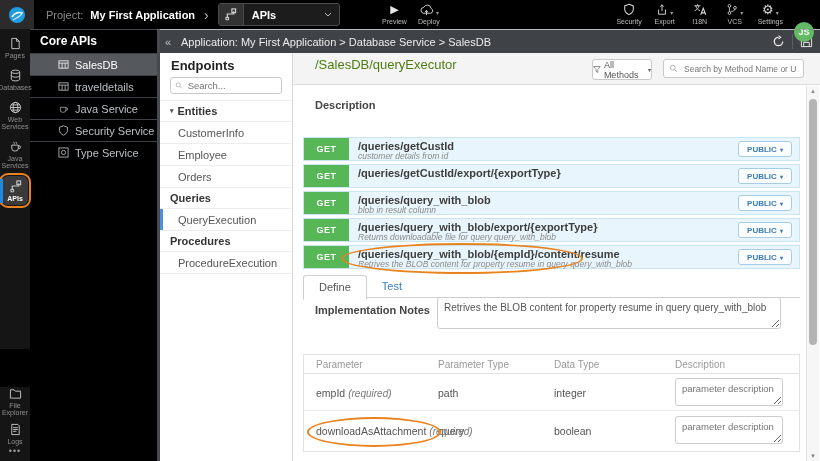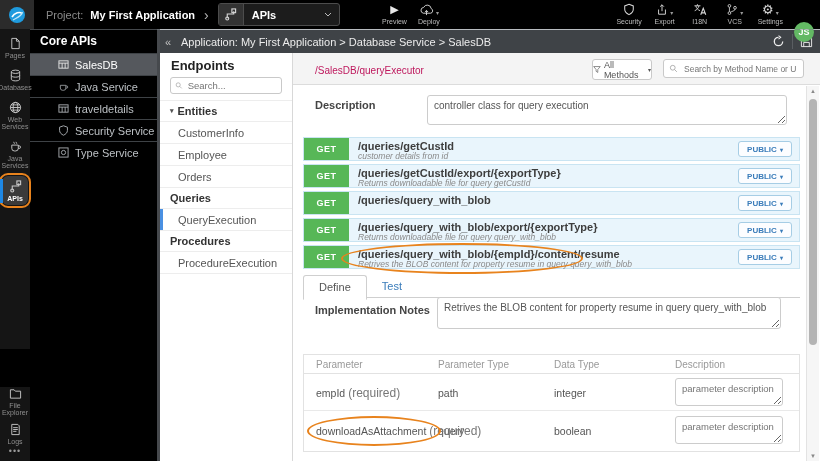--- a/index.html
+++ b/index.html
@@ -79,21 +79,21 @@
   .sec{font-size:11px;font-weight:bold;color:#333;padding:4px 0 4px 10px;border-bottom:1px solid #ededed;
        display:flex;align-items:center;gap:4px}
   .sec.first{border-top:1px solid #ededed}
   .caret{font-size:7px;color:#555}
   .epi{position:relative;font-size:11px;color:#555;padding:4.5px 0 4.5px 18px;border-bottom:1px solid #ededed;cursor:pointer}
   .epi.selected::before{content:"";position:absolute;left:0;top:0;width:3px;height:100%;background:#4a90e2}
 
   
   .maintitle{position:absolute;left:293px;top:53px;width:527px;height:31px;background:#f4f4f4;
              border-bottom:1px solid #dcdcdc;z-index:2}
-  .page-title{position:absolute;left:22px;top:12px;font-size:10px;color:#be185d}
+  .page-title{position:absolute;left:22px;top:4px;font-size:13px;color:#4d7c0f}
   .methods-dd{position:absolute;left:299px;top:6px;width:58px;height:19px;background:#fff;
               border:1px solid #c9c9c9;border-radius:3px;display:flex;align-items:center;
               justify-content:center;gap:3px;font-size:9px;color:#555;cursor:pointer}
   .url-search{position:absolute;left:370px;top:6px;width:141px;height:19px;background:#fff;
               border:1px solid #c9c9c9;border-radius:3px;display:flex;align-items:center;
               padding:0 5px;gap:4px;color:#999;box-sizing:border-box}
   .url-search input{border:none;outline:none;flex:1;font-size:8.5px;color:#666;
                     font-family:"Liberation Sans",sans-serif}
 
   
@@ -122,21 +122,21 @@
               border-radius:3px 3px 0 0;color:#555;margin-bottom:-1px}
   .impl-ta{position:absolute;left:144px;top:213px;width:344px;height:32px}
   .rp-title{position:absolute;left:22px;top:251px;font-size:13px;font-weight:bold;color:#333}
   .rp-table{position:absolute;left:10px;top:270px;width:497px;border:1px solid #e2e2e2;box-sizing:border-box}
   .rp-head{display:grid;grid-template-columns:122px 116px 121px 1fr;padding-left:12px;height:18px;
            align-items:center;border-bottom:1px solid #e2e2e2;color:#999;font-size:10px}
   .rp-row{display:grid;grid-template-columns:122px 116px 121px 1fr;padding-left:12px;align-items:center;
           font-size:10.5px;color:#555}
   .rp-row + .rp-row{border-top:1px solid #e9e9e9}
   .rp-row .pname-c{position:relative;display:inline-block}
-  .req{font-size:12px;color:#777;margin-left:3px}
+  .req{font-style:italic;font-size:10px;color:#777;margin-left:3px}
   .rp-ta{width:108px;height:28px;margin:4px 0;font-size:9.5px}
   .r1{height:36px}.r2{height:40px}
 
   
   .vscroll{position:absolute;left:806px;top:86px;width:13px;height:375px;background:#f6f6f6;
            border-left:1px solid #e3e3e3;z-index:4;box-sizing:border-box}
   .vs-up{position:absolute;top:2px;left:0;width:12px;text-align:center;font-size:6px;color:#888;cursor:pointer}
   .vs-thumb{position:absolute;left:2px;top:13px;width:8px;height:246px;background:#b4b4b4;border-radius:4px;cursor:pointer}
   .vs-down{position:absolute;bottom:2px;left:0;width:12px;text-align:center;font-size:6px;color:#888;cursor:pointer}
 
@@ -310,35 +310,35 @@
       <span class="aico">
           <svg width="11" height="11" viewBox="0 0 12 12">
             <rect x="1" y="2" width="10" height="8" fill="none" stroke="currentColor"></rect>
             <path d="M1 4.5h10M4.5 4.5V10M7.8 4.5V10" stroke="currentColor" fill="none"></path>
           </svg>
         </span>
       <span>SalesDB</span>
     </div>
     <div class="api-item">
       <span class="aico">
+          <svg width="11" height="11" viewBox="0 0 12 12">
+            <rect x="1" y="2" width="10" height="8" fill="none" stroke="currentColor"></rect>
+            <path d="M1 4.5h10M4.5 4.5V10M7.8 4.5V10" stroke="currentColor" fill="none"></path>
+          </svg>
+        </span>
+      <span>traveldetails</span>
+    </div>
+    <div class="api-item">
+      <span class="aico">
           <svg width="11" height="11" viewBox="0 0 14 14">
             <path d="M3 5.5h7v3.5a2.8 2.8 0 0 1-2.8 2.8H5.8A2.8 2.8 0 0 1 3 9z" fill="none" stroke="currentColor"></path>
             <path d="M10 6.3h1a1.4 1.4 0 0 1 0 2.8h-1" fill="none" stroke="currentColor"></path>
           </svg>
         </span>
       <span>Java Service</span>
-    </div>
-    <div class="api-item">
-      <span class="aico">
-          <svg width="11" height="11" viewBox="0 0 12 12">
-            <rect x="1" y="2" width="10" height="8" fill="none" stroke="currentColor"></rect>
-            <path d="M1 4.5h10M4.5 4.5V10M7.8 4.5V10" stroke="currentColor" fill="none"></path>
-          </svg>
-        </span>
-      <span>traveldetails</span>
     </div>
     <div class="api-item">
       <span class="aico">
           <svg width="11" height="11" viewBox="0 0 14 14">
             <path d="M7 1l5 1.8v4c0 3.2-2.4 5-5 6.2-2.6-1.2-5-3-5-6.2v-4z" fill="none" stroke="currentColor" stroke-width="1.2"></path>
           </svg>
         </span>
       <span>Security Service</span>
     </div>
     <div class="api-item">
@@ -413,51 +413,50 @@
       <svg width="9" height="9" viewBox="0 0 12 12">
           <circle cx="5" cy="5" r="3.2" fill="none" stroke="currentColor"></circle>
           <path d="M7.5 7.5l3 3" stroke="currentColor"></path>
         </svg>
       <input placeholder="Search by Method Name or URL..." style="">
     </div>
   </div>
 
   <div class="content">
     <label class="flabel" style="left:22px;top:15px">Description</label>
-    <textarea class="desc-ta" style="">controller class for query execution</textarea>
 
     <div class="ep-list" id="ep-list">
   <div class="ep-row">
     <div class="ep-method">GET</div>
     <div class="ep-mid">
       <div class="ep-url">/queries/getCustId</div>
       <div class="ep-desc">customer details from id</div>
     </div>
     <button class="ep-access">
       <span class="ep-access-label">PUBLIC</span>
       <span class="chev">▾</span>
     </button>
   </div>
 
   <div class="ep-row">
     <div class="ep-method">GET</div>
     <div class="ep-mid">
       <div class="ep-url">/queries/getCustId/export/{exportType}</div>
-      <div class="ep-desc">Returns downloadable file for query getCustId</div>
     </div>
     <button class="ep-access">
       <span class="ep-access-label">PUBLIC</span>
       <span class="chev">▾</span>
     </button>
   </div>
 
   <div class="ep-row">
     <div class="ep-method">GET</div>
     <div class="ep-mid">
       <div class="ep-url">/queries/query_with_blob</div>
+      <div class="ep-desc">blob in result column</div>
     </div>
     <button class="ep-access">
       <span class="ep-access-label">PUBLIC</span>
       <span class="chev">▾</span>
     </button>
   </div>
 
   <div class="ep-row">
     <div class="ep-method">GET</div>
     <div class="ep-mid">

